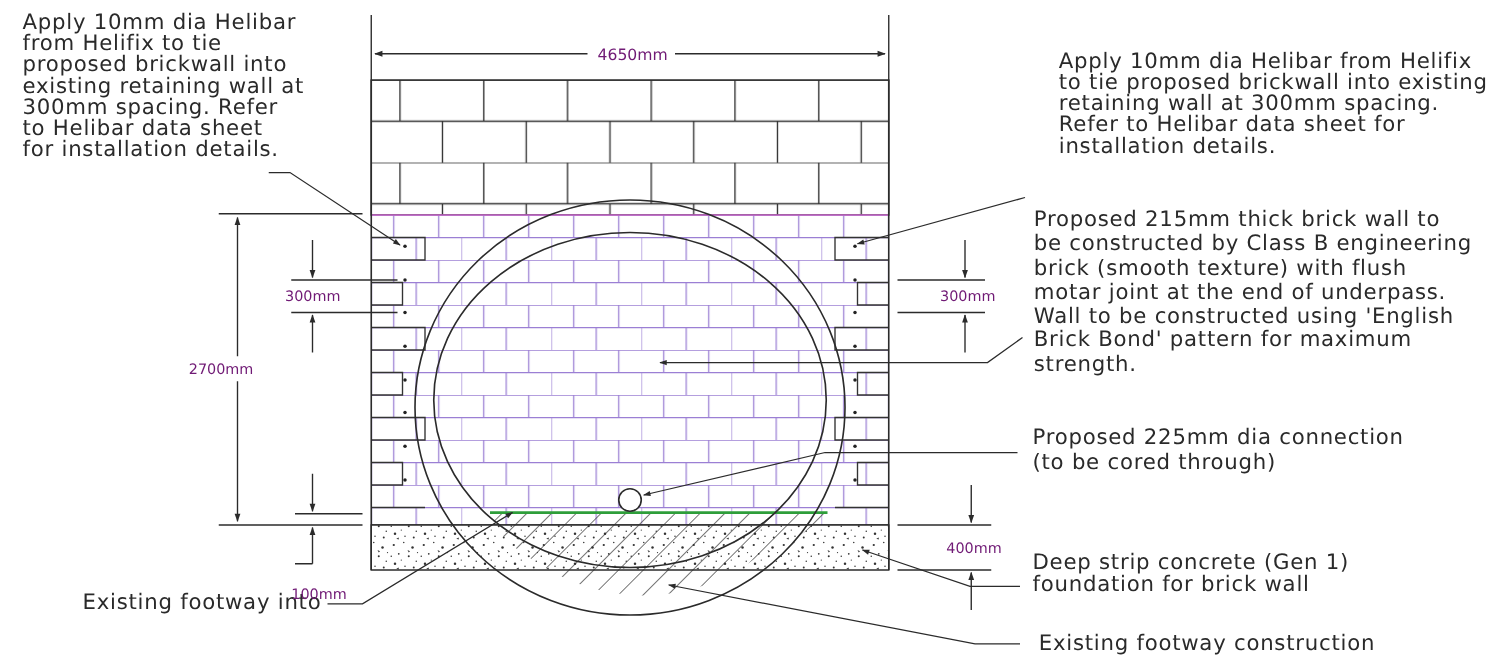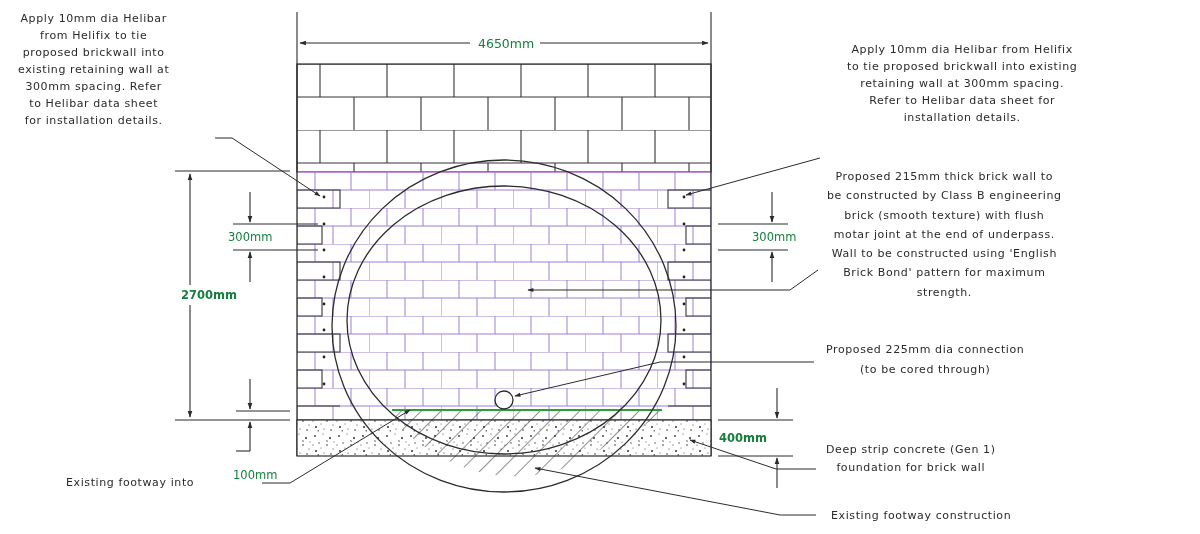--- a/index.html
+++ b/index.html
@@ -1,19 +1,19 @@
 <!DOCTYPE html>
 <html><head>
 <meta charset="utf-8">
 <style>
   html,body{margin:0;padding:0;background:#fff;}
   body{width:1200px;height:534px;overflow:hidden;position:relative;font-family:"DejaVu Sans",sans-serif;color:#222;}
   svg{position:absolute;left:0;top:0;}
-  .note{position:absolute;font-family:"DejaVu Sans",sans-serif;font-size:11px;line-height:17px;letter-spacing:0.6px;color:#2a2a2a;white-space:pre;text-align:center;}
-  .dim{position:absolute;font-family:"DejaVu Sans",sans-serif;font-size:11.5px;color:#15803d;white-space:pre;}
+  .note{position:absolute;font-family:"DejaVu Sans",sans-serif;font-size:17px;line-height:17px;letter-spacing:0.6px;color:#2a2a2a;white-space:pre;}
+  .dim{position:absolute;font-family:"DejaVu Sans",sans-serif;font-size:11.5px;color:#701a75;white-space:pre;}
 </style>
 </head>
 <body>
 
 <svg width="1200" height="534" viewBox="0 0 1200 534">
   <defs>
     <pattern id="concrete" width="24" height="24" patternUnits="userSpaceOnUse">
       <rect width="24" height="24" fill="#fff"></rect>
       <circle cx="3" cy="4" r="0.9" fill="#333"></circle>
         <circle cx="11" cy="2" r="0.6" fill="#333"></circle>
@@ -181,17 +181,17 @@
 Brick Bond' pattern for maximum
 strength.</div>
 <div class="note" style="left:826px;top:340px;line-height:20px;">Proposed 225mm dia connection
 (to be cored through)</div>
 <div class="note" style="left:826px;top:441px;line-height:18px;">Deep strip concrete (Gen 1)
 foundation for brick wall</div>
 <div class="note" style="left:66px;top:474px;">Existing footway into</div>
 <div class="note" style="left:831px;top:507px;">Existing footway construction</div>
 
 <div class="dim" style="left:478px;top:36px;font-size:12.5px;">4650mm</div>
-<div class="dim" style="left:181px;top:288px;font-weight:bold;">2700mm</div>
+<div class="dim" style="left:151px;top:288px;">2700mm</div>
 <div class="dim" style="left:228px;top:230px;">300mm</div>
 <div class="dim" style="left:752px;top:230px;">300mm</div>
 <div class="dim" style="left:190px;top:468px;margin-left:43px;">100mm</div>
-<div class="dim" style="left:719px;top:431px;font-weight:bold;">400mm</div>
+<div class="dim" style="left:757px;top:431px;">400mm</div>
 
 </body></html>

